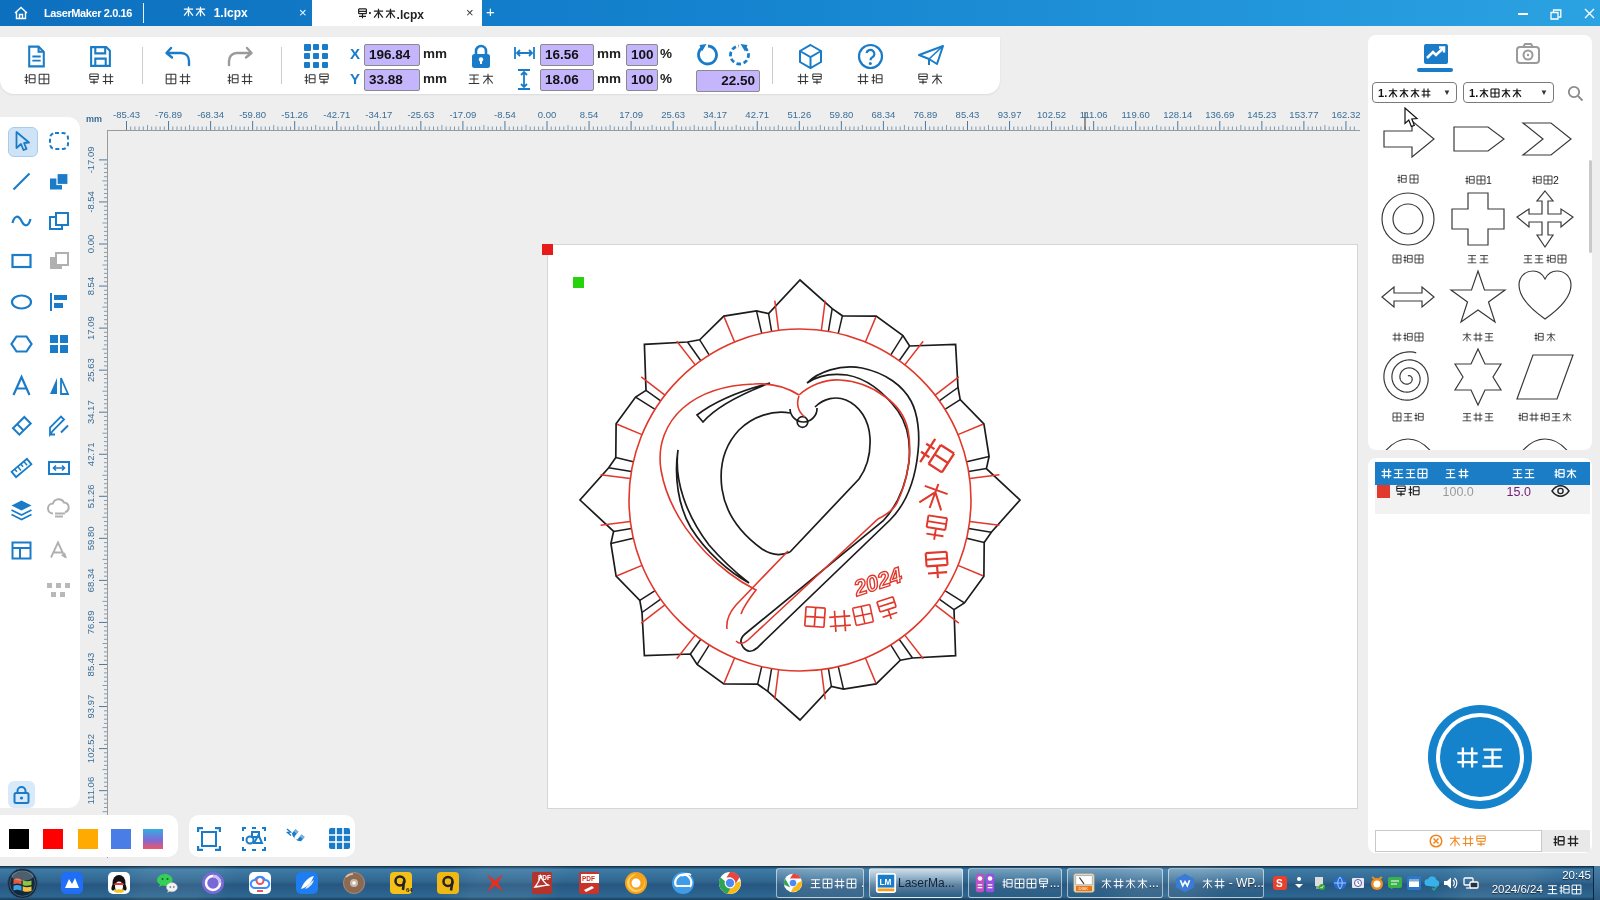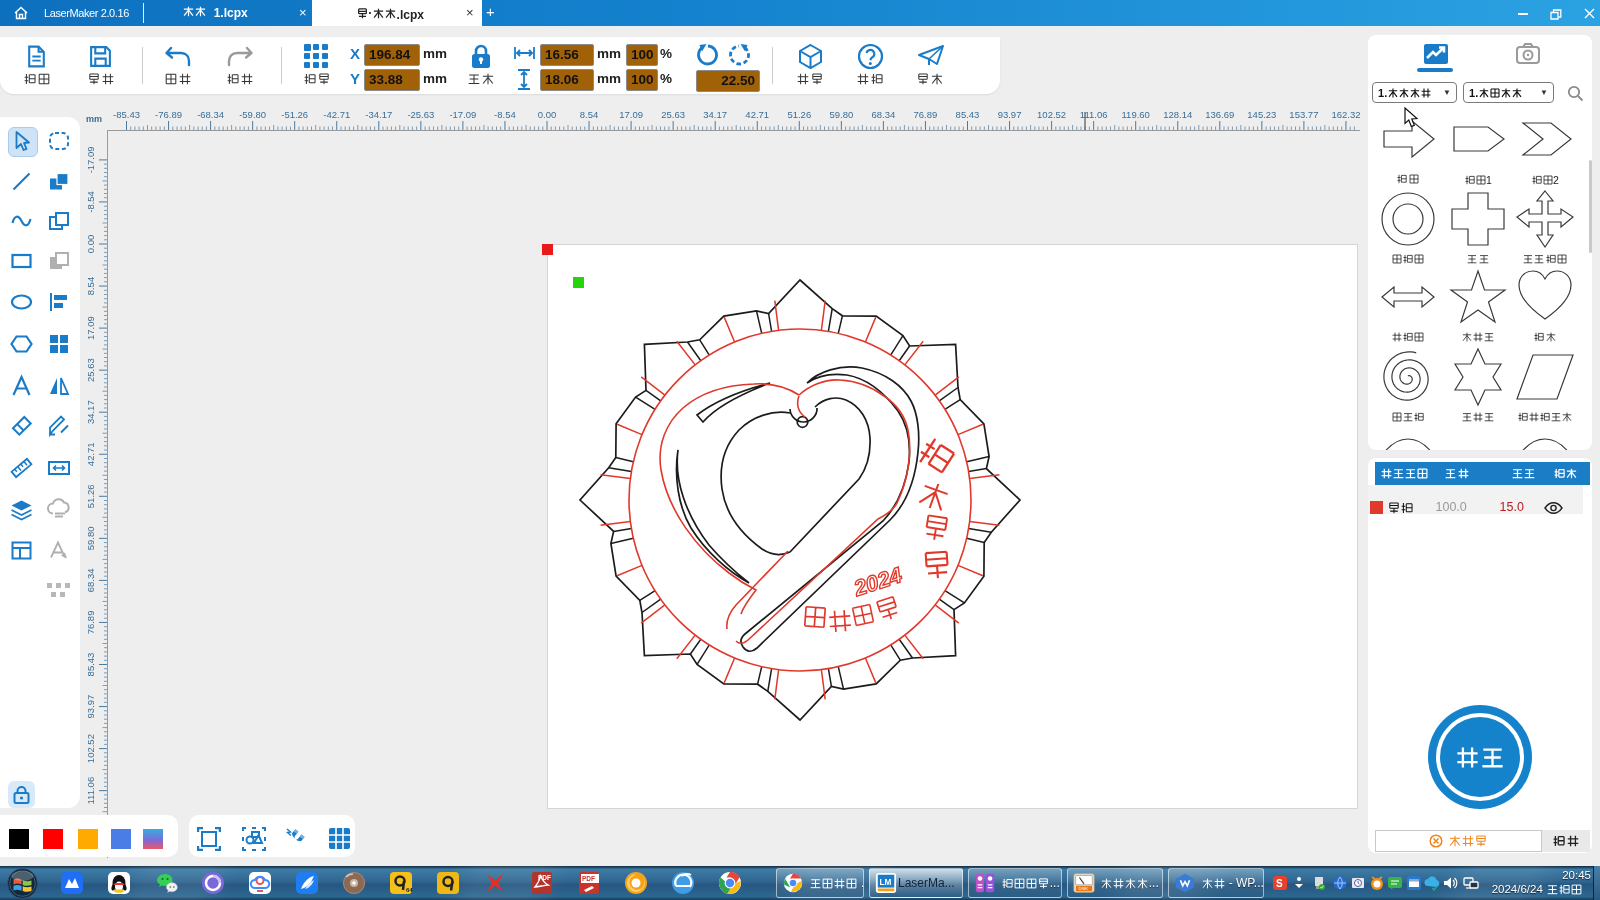--- a/index.html
+++ b/index.html
@@ -2,31 +2,31 @@
 <html><head>
 <meta charset="utf-8">
 <style>
   html,body{margin:0;padding:0}
   body{width:1600px;height:900px;background:#eeeeef;font-family:"Liberation Sans",sans-serif;overflow:hidden;position:relative}
   .abs{position:absolute}
   .cn{display:inline-flex;align-items:center}
   svg{display:block}
   .cnlab{font-size:12.5px;color:#333;text-align:center;display:flex;justify-content:center}
   .cnlab .cn{justify-content:center}
-  .inbox{height:20px;line-height:20px;border:1px solid #8a8a8a;border-radius:2px;background:#a16207;font-size:13.5px;font-weight:bold;color:#111;padding:0 4px}
+  .inbox{height:20px;line-height:20px;border:1px solid #8a8a8a;border-radius:2px;background:#c4b5fd;font-size:13.5px;font-weight:bold;color:#111;padding:0 4px}
   .unit{font-size:13.5px;font-weight:bold;color:#222}
 </style>
 </head>
 <body>
 
 <div class="abs" id="titlebar" style="left:0;top:0;width:1600px;height:26px;background:linear-gradient(90deg,#0d70bf 0%,#1583cf 45%,#2ba2e2 100%)">
   <svg class="abs" style="left:13px;top:5px" width="16" height="16" viewBox="0 0 16 16">
       <path d="M2 8 L8 2.5 L14 8 M3.5 7 L3.5 13.5 L12.5 13.5 L12.5 7 M6.5 13.5 L6.5 9.5 L9.5 9.5 L9.5 13.5" fill="none" stroke="#fff" stroke-width="1.4"></path>
     </svg>
-  <div class="abs" style="left:44px;top:0;height:26px;line-height:26px;color:#fff;font-size:11px;font-weight:normal;letter-spacing:-0.4px">LaserMaker 2.0.16</div>
+  <div class="abs" style="left:44px;top:0;height:26px;line-height:26px;color:#fff;font-size:11px;font-weight:bold;letter-spacing:-0.4px">LaserMaker 2.0.16</div>
   <div class="abs" style="left:143px;top:3px;width:1px;height:20px;background:rgba(255,255,255,.9)"></div>
   <div class="abs" style="left:150px;top:0;width:130px;height:26px;line-height:26px;color:#fff;font-size:12px;font-weight:bold;text-align:center"><span class="cn">
         <svg width="11" height="11" viewBox="0 0 100 100" style="margin:0 0.6000000000000001px">
           <path d="M50 6L50 94M8 28L92 28M50 36L10 88M50 36L90 88" stroke="currentColor" stroke-width="11" fill="none"></path>
         </svg>
         <svg width="11" height="11" viewBox="0 0 100 100" style="margin:0 0.6000000000000001px">
           <path d="M50 6L50 94M8 28L92 28M50 36L10 88M50 36L90 88" stroke="currentColor" stroke-width="11" fill="none"></path>
         </svg>
       </span><span style="margin-left:7px">1.lcpx</span></div>
   <div class="abs" style="left:299px;top:5px;color:#fff;font-size:13px">×</div>
@@ -1261,32 +1261,32 @@
       </span>
     <span class="cn" style="margin-left:18px">
         <svg width="11" height="11" viewBox="0 0 100 100" style="margin:0 0.6000000000000001px">
           <path d="M20 8L20 92M5 35L35 35M5 64L35 64M44 14L92 14M44 14L44 82M92 14L92 82M44 82L92 82M44 48L92 48" stroke="currentColor" stroke-width="11" fill="none"></path>
         </svg>
         <svg width="11" height="11" viewBox="0 0 100 100" style="margin:0 0.6000000000000001px">
           <path d="M50 6L50 94M8 28L92 28M50 36L10 88M50 36L90 88" stroke="currentColor" stroke-width="11" fill="none"></path>
         </svg>
       </span>
   </div>
-  <div class="abs" style="left:0;top:27px;width:215px;height:29px;background:#f2f2f2;display:flex;align-items:flex-end">
+  <div class="abs" style="left:7px;top:27px;width:215px;height:29px;background:#f2f2f2;display:flex;align-items:flex-start">
     <div style="width:13px;height:13px;background:#e03a2e;margin-left:2px"></div>
     <span class="cn" style="font-size:12.5px;color:#111;margin-left:4px">
         <svg width="12" height="12" viewBox="0 0 100 100" style="margin:0 0.625px">
           <path d="M15 8L85 8M15 8L15 52M85 8L85 52M15 52L85 52M15 30L85 30M50 52L50 94M18 76L82 76" stroke="currentColor" stroke-width="8.5" fill="none"></path>
         </svg>
         <svg width="12" height="12" viewBox="0 0 100 100" style="margin:0 0.625px">
           <path d="M20 8L20 92M5 35L35 35M5 64L35 64M44 14L92 14M44 14L44 82M92 14L92 82M44 82L92 82M44 48L92 48" stroke="currentColor" stroke-width="8.5" fill="none"></path>
         </svg>
       </span>
     <span style="font-size:12.5px;color:#9a9a9a;margin-left:22px;width:40px">100.0</span>
-    <span style="font-size:12.5px;color:#b91c1c;margin-left:24px;width:30px">15.0</span>
+    <span style="font-size:12.5px;color:#701a75;margin-left:24px;width:30px">15.0</span>
     <svg style="margin-left:14px" width="19" height="12" viewBox="0 0 19 12">
         <path d="M1 6 C4 1.8 7 0.8 9.5 0.8 C12 0.8 15 1.8 18 6 C15 10.2 12 11.2 9.5 11.2 C7 11.2 4 10.2 1 6 Z" fill="none" stroke="#222" stroke-width="1.4"></path>
         <circle cx="9.5" cy="6" r="2.6" fill="none" stroke="#222" stroke-width="1.4"></circle>
       </svg>
   </div>
   <div class="abs" style="left:60px;top:247px;width:104px;height:104px;border-radius:52px;background:#1583cb"></div>
   <div class="abs" style="left:68px;top:255px;width:88px;height:88px;border-radius:44px;background:#fff"></div>
   <div class="abs" style="left:72px;top:259px;width:80px;height:80px;border-radius:40px;background:#1583cb;display:flex;align-items:center;justify-content:center;color:#fff;font-size:25px;font-weight:bold">
     <span class="cn">
         <svg width="23" height="23" viewBox="0 0 100 100" style="margin:0 1.25px">

